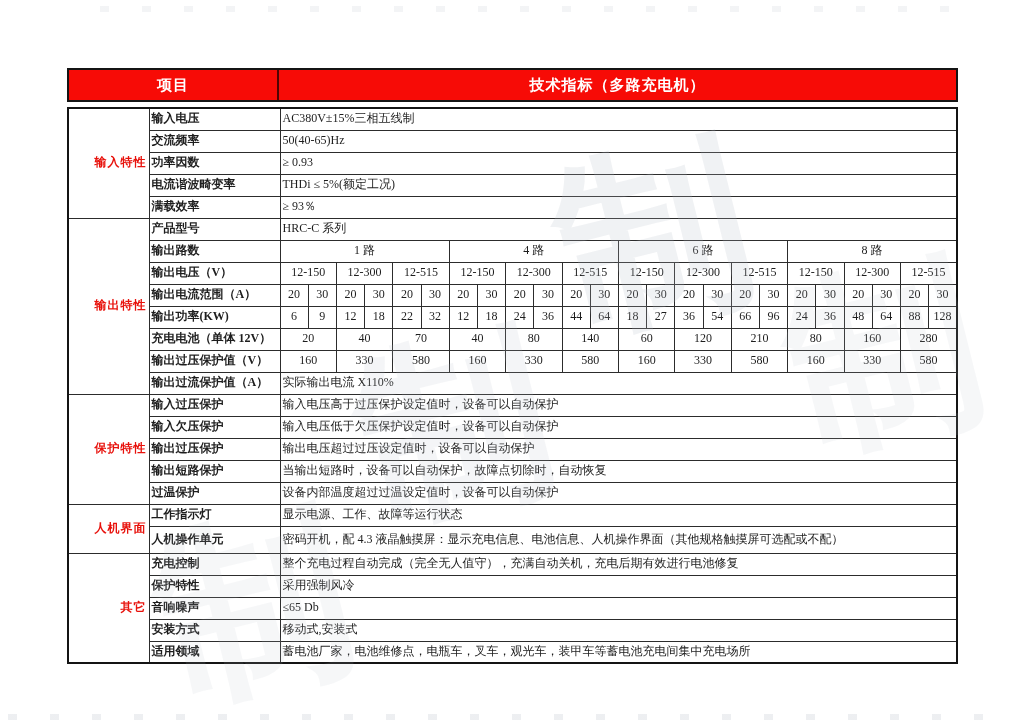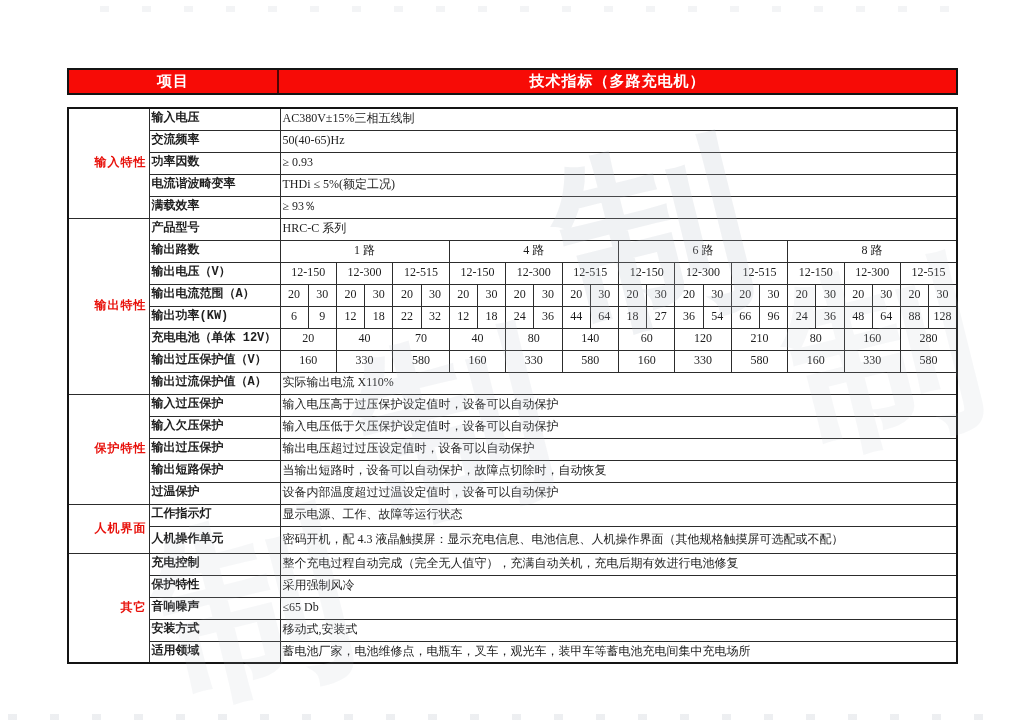--- a/index.html
+++ b/index.html
@@ -19,21 +19,21 @@
   .wm-char{
     position:absolute;font-size:190px;font-weight:700;color:#b8bfc9;opacity:.20;
     transform:rotate(-14deg);font-family:"Liberation Serif","DejaVu Serif",serif;
   }
   .wm-1{left:560px;top:110px;}
   .wm-2{left:360px;top:300px;opacity:.14;}
   .wm-3{left:160px;top:480px;opacity:.12;}
   .wm-4{left:790px;top:230px;opacity:.12;}
   
   .hdr{
-    position:absolute;left:67px;top:68px;width:891px;height:27px;z-index:2;
+    position:absolute;left:67px;top:68px;width:891px;height:34px;z-index:2;
     display:flex;border:2px solid #141414;box-sizing:border-box;background:#f70b06;
   }
   .hdr-cell{
     display:flex;align-items:center;justify-content:center;
     color:#ffffff;font-weight:700;font-size:15px;letter-spacing:1px;
   }
   .hdr-item{width:210px;border-right:2px solid #4d0503;box-sizing:border-box;}
   .hdr-spec{flex:1;}
   
   table.spec{
@@ -44,21 +44,21 @@
     border:1px solid #2c2c2c;font-size:12px;line-height:1.15;
     overflow:hidden;white-space:nowrap;padding:1px 2px;box-sizing:border-box;
   }
   table.spec{border:2px solid #141414;}
   tr.r{height:22px;}
   tr.tall{height:27px;margin-left:44px;}
   td.g{  
     text-align:right;color:#e8120c;font-weight:700;font-size:15px;
     letter-spacing:1px;background:transparent;
   }
-  td.p{font-weight:700;padding-left:6px;font-size:12.5px;font-family:Liberation Mono, monospace;}
+  td.p{font-weight:700;padding-left:6px;font-size:12.5px;}
   td.v{padding-left:7px;}
   td.c{text-align:center;padding:0;}
 </style>
 </head>
 <body>
 
 <div class="artifact top"></div>
 <div class="artifact bottom"></div>
 
 <div class="watermark">

